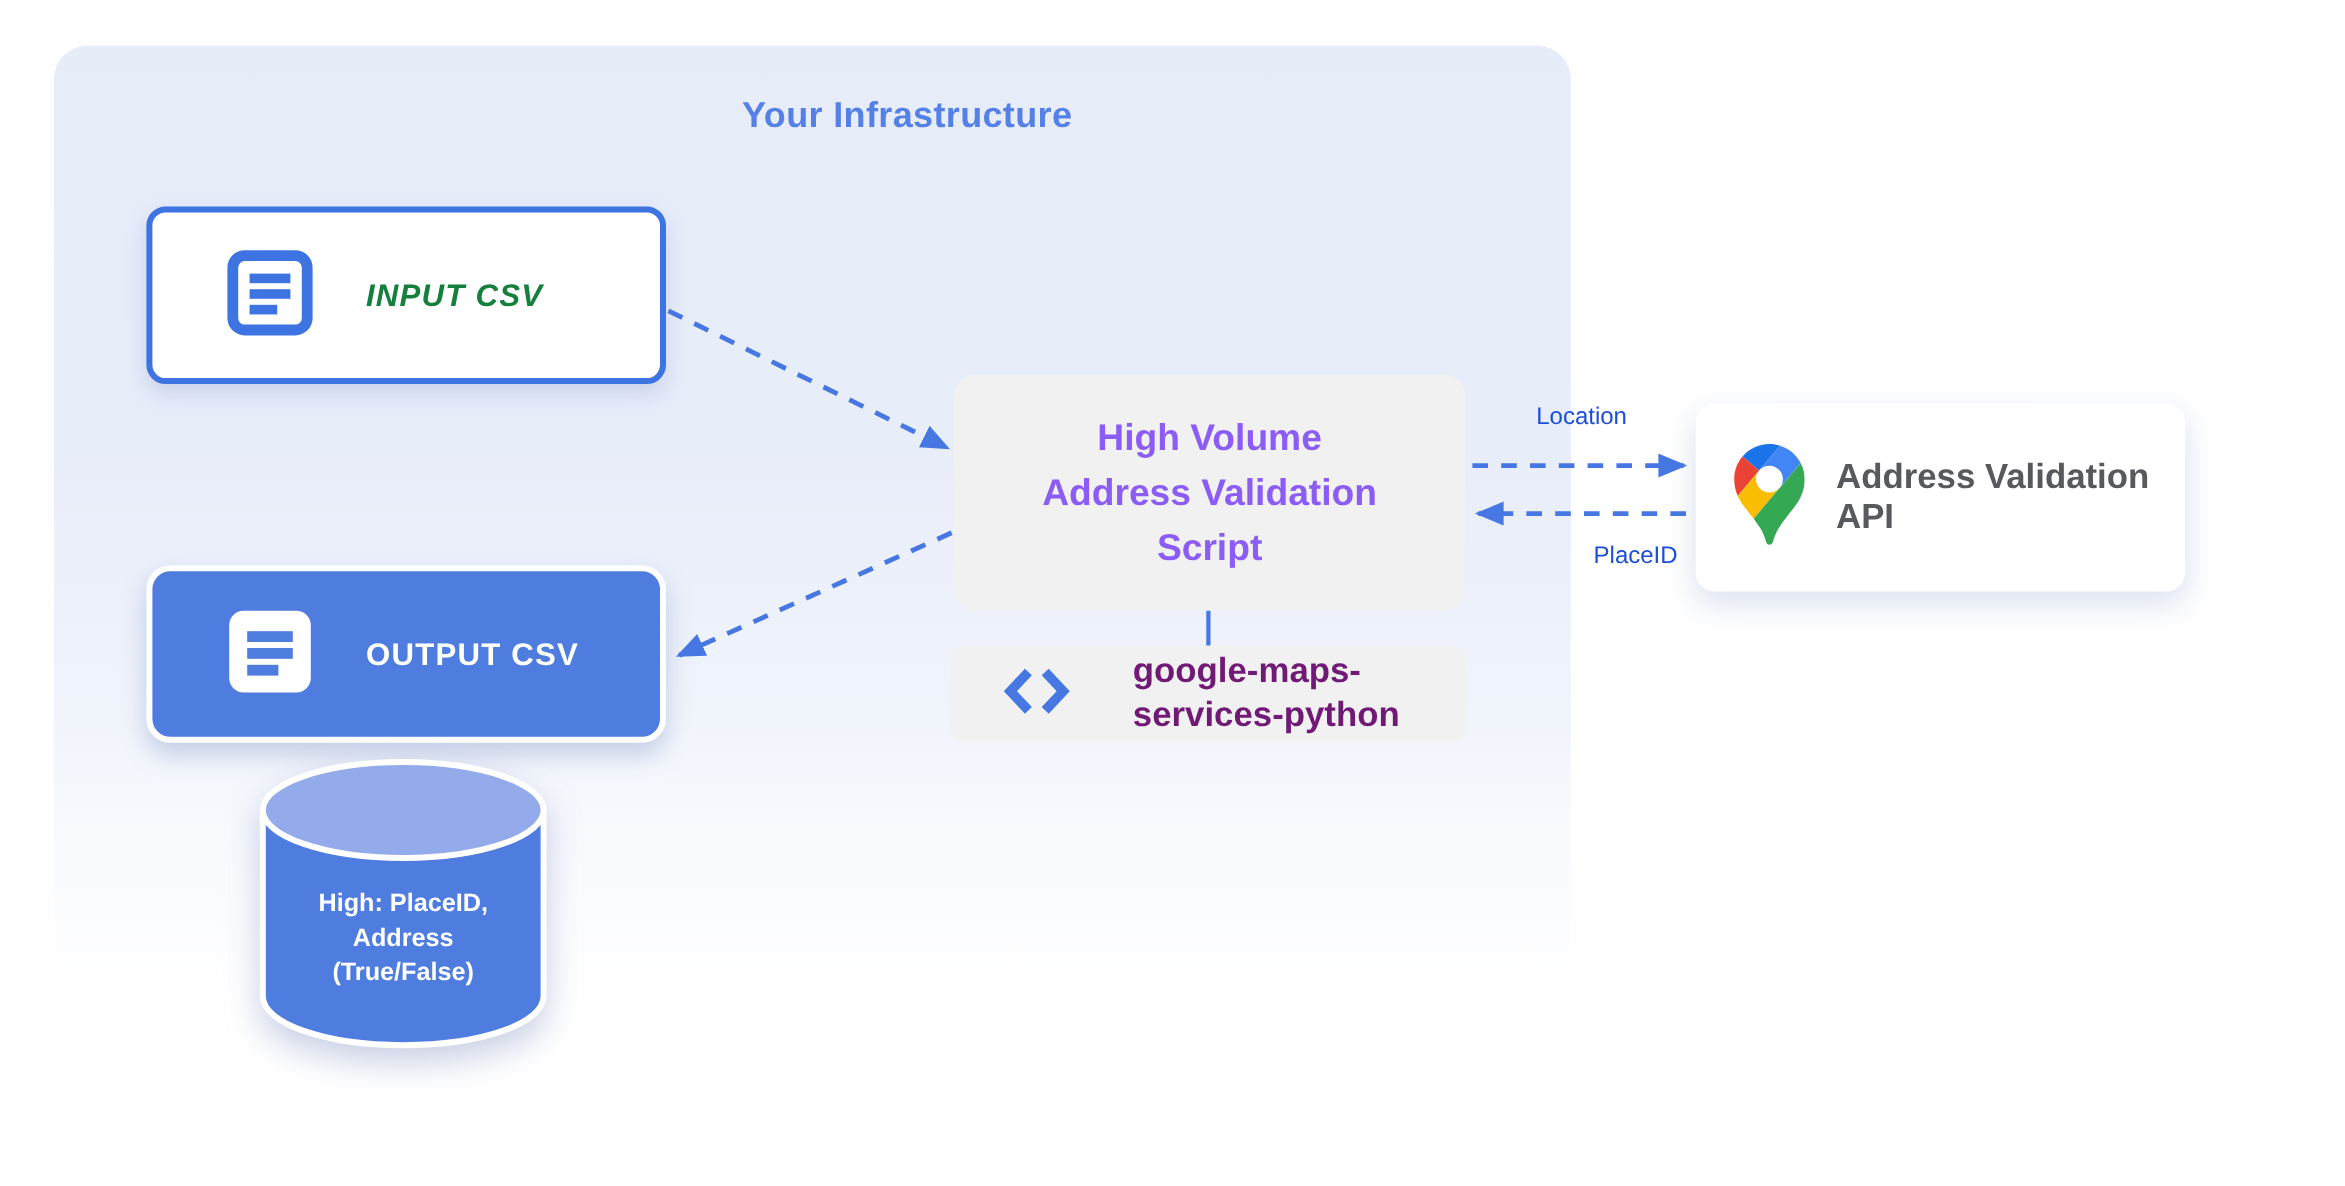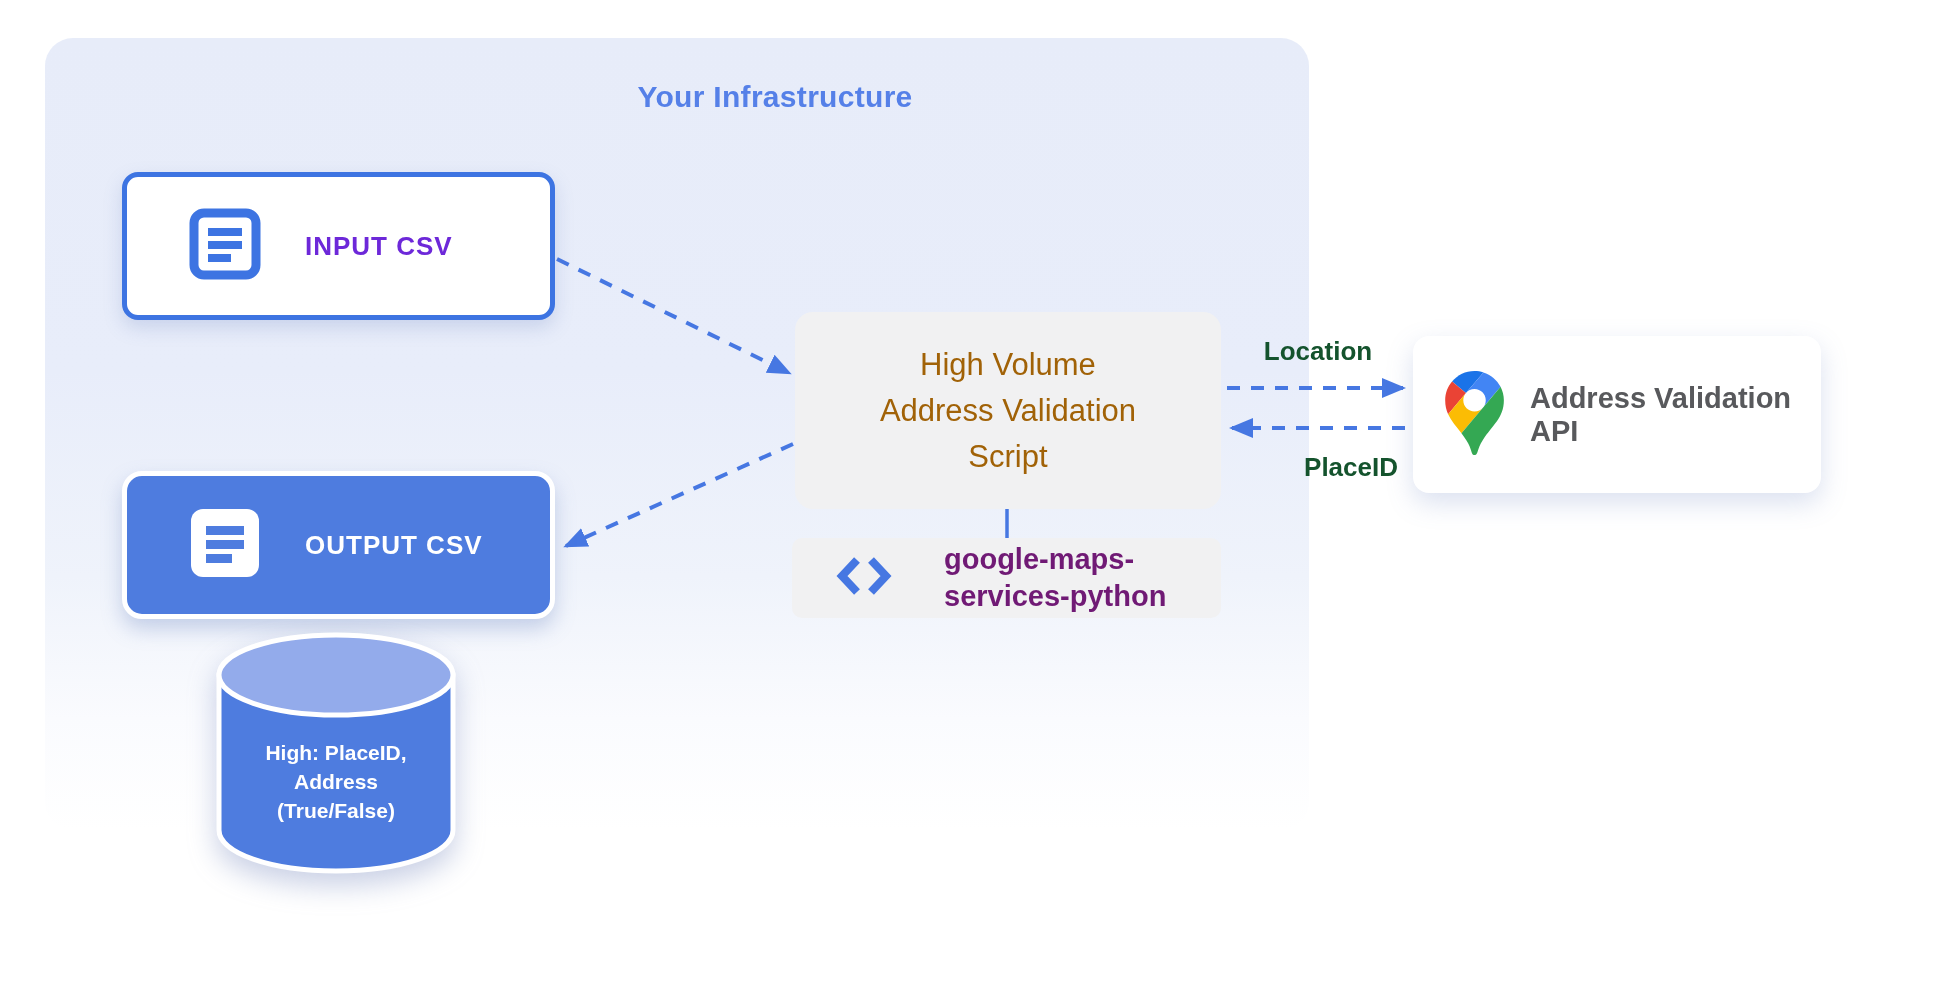--- a/index.html
+++ b/index.html
@@ -6,50 +6,50 @@
   body{font-family:"Liberation Sans","DejaVu Sans",sans-serif;}
   .stage{position:relative;width:1954px;height:988px;background:#ffffff;overflow:hidden;}
 
   
   .infra{
     position:absolute;left:45px;top:38px;width:1264px;height:792px;
     border-radius:28px;
     background:linear-gradient(180deg,#E7ECF9 0%,#E8EDFA 42%,#EFF3FB 68%,#FAFBFE 86%,rgba(255,255,255,0) 100%);
   }
   .infra-title{
-    position:absolute;left:60px;top:80px;width:1400px;text-align:center;text-indent:30px;
+    position:absolute;left:41px;top:80px;width:1400px;text-align:center;text-indent:30px;
     font-size:30px;font-weight:bold;color:#5580E8;letter-spacing:.3px;
   }
 
   
   .node{position:absolute;display:flex;align-items:center;box-sizing:border-box;}
 
   .input-csv{
     left:122px;top:172px;width:433px;height:148px;
     background:#ffffff;border:5px solid #3D74E2;border-radius:16px;
     box-shadow:0 8px 18px rgba(110,135,195,.25);
     padding-left:62px;gap:44px;
   }
-  .input-csv .label{font-size:26px;font-weight:bold;color:#6d28d9;letter-spacing:1px;}
+  .input-csv .label{font-size:26px;font-weight:bold;color:#15803d;letter-spacing:1px;font-style:italic;}
 
   .output-csv{
     left:122px;top:471px;width:433px;height:148px;
     background:#4E7CDF;border:5px solid #ffffff;border-radius:20px;
     box-shadow:0 10px 20px rgba(110,135,195,.35);
     padding-left:62px;gap:44px;
   }
   .output-csv .label{font-size:26px;font-weight:bold;color:#ffffff;letter-spacing:1px;}
 
   .script-box{
     left:795px;top:312px;width:426px;height:197px;
     background:#F1F1F2;border-radius:18px;
     justify-content:center;text-align:center;
   }
   .script-box .label{
-    font-size:31px;font-weight:normal;color:#a16207;line-height:46px;white-space:pre-line;
+    font-size:31px;font-weight:bold;color:#8b5cf6;line-height:46px;white-space:pre-line;
   }
 
   .library-box{
     left:792px;top:538px;width:429px;height:80px;
     background:#F1F1F2;border-radius:10px;
     padding-left:44px;gap:52px;
   }
   .library-box .label{
     font-size:29px;font-weight:bold;color:#701a75;line-height:37px;white-space:pre-line;text-align:left;
   }
@@ -64,21 +64,21 @@
 
   
   .datastore{position:absolute;left:211px;top:630px;width:250px;height:252px;}
   .datastore svg{filter:drop-shadow(0 12px 14px rgba(100,120,180,.35));}
   .datastore .label{
     position:absolute;left:0;top:108px;width:250px;text-align:center;
     font-size:21px;font-weight:bold;color:#ffffff;line-height:29px;white-space:pre-line;
   }
 
   
-  .edge-label{position:absolute;font-size:26px;font-weight:700;color:#14532d;}
+  .edge-label{position:absolute;font-size:20px;font-weight:400;color:#1d4ed8;}
   .edge-label.location{left:1238px;top:336px;width:160px;text-align:center;}
   .edge-label.placeid{left:1238px;top:452px;width:160px;text-align:right;}
 
   .overlay{position:absolute;left:0;top:0;pointer-events:none;}
   .dash{stroke:#4677E2;stroke-width:4;stroke-dasharray:13 11;fill:none;}
   .solid-link{stroke:#4677E2;stroke-width:3.5;fill:none;}
 </style>
 </head>
 <body>
 

